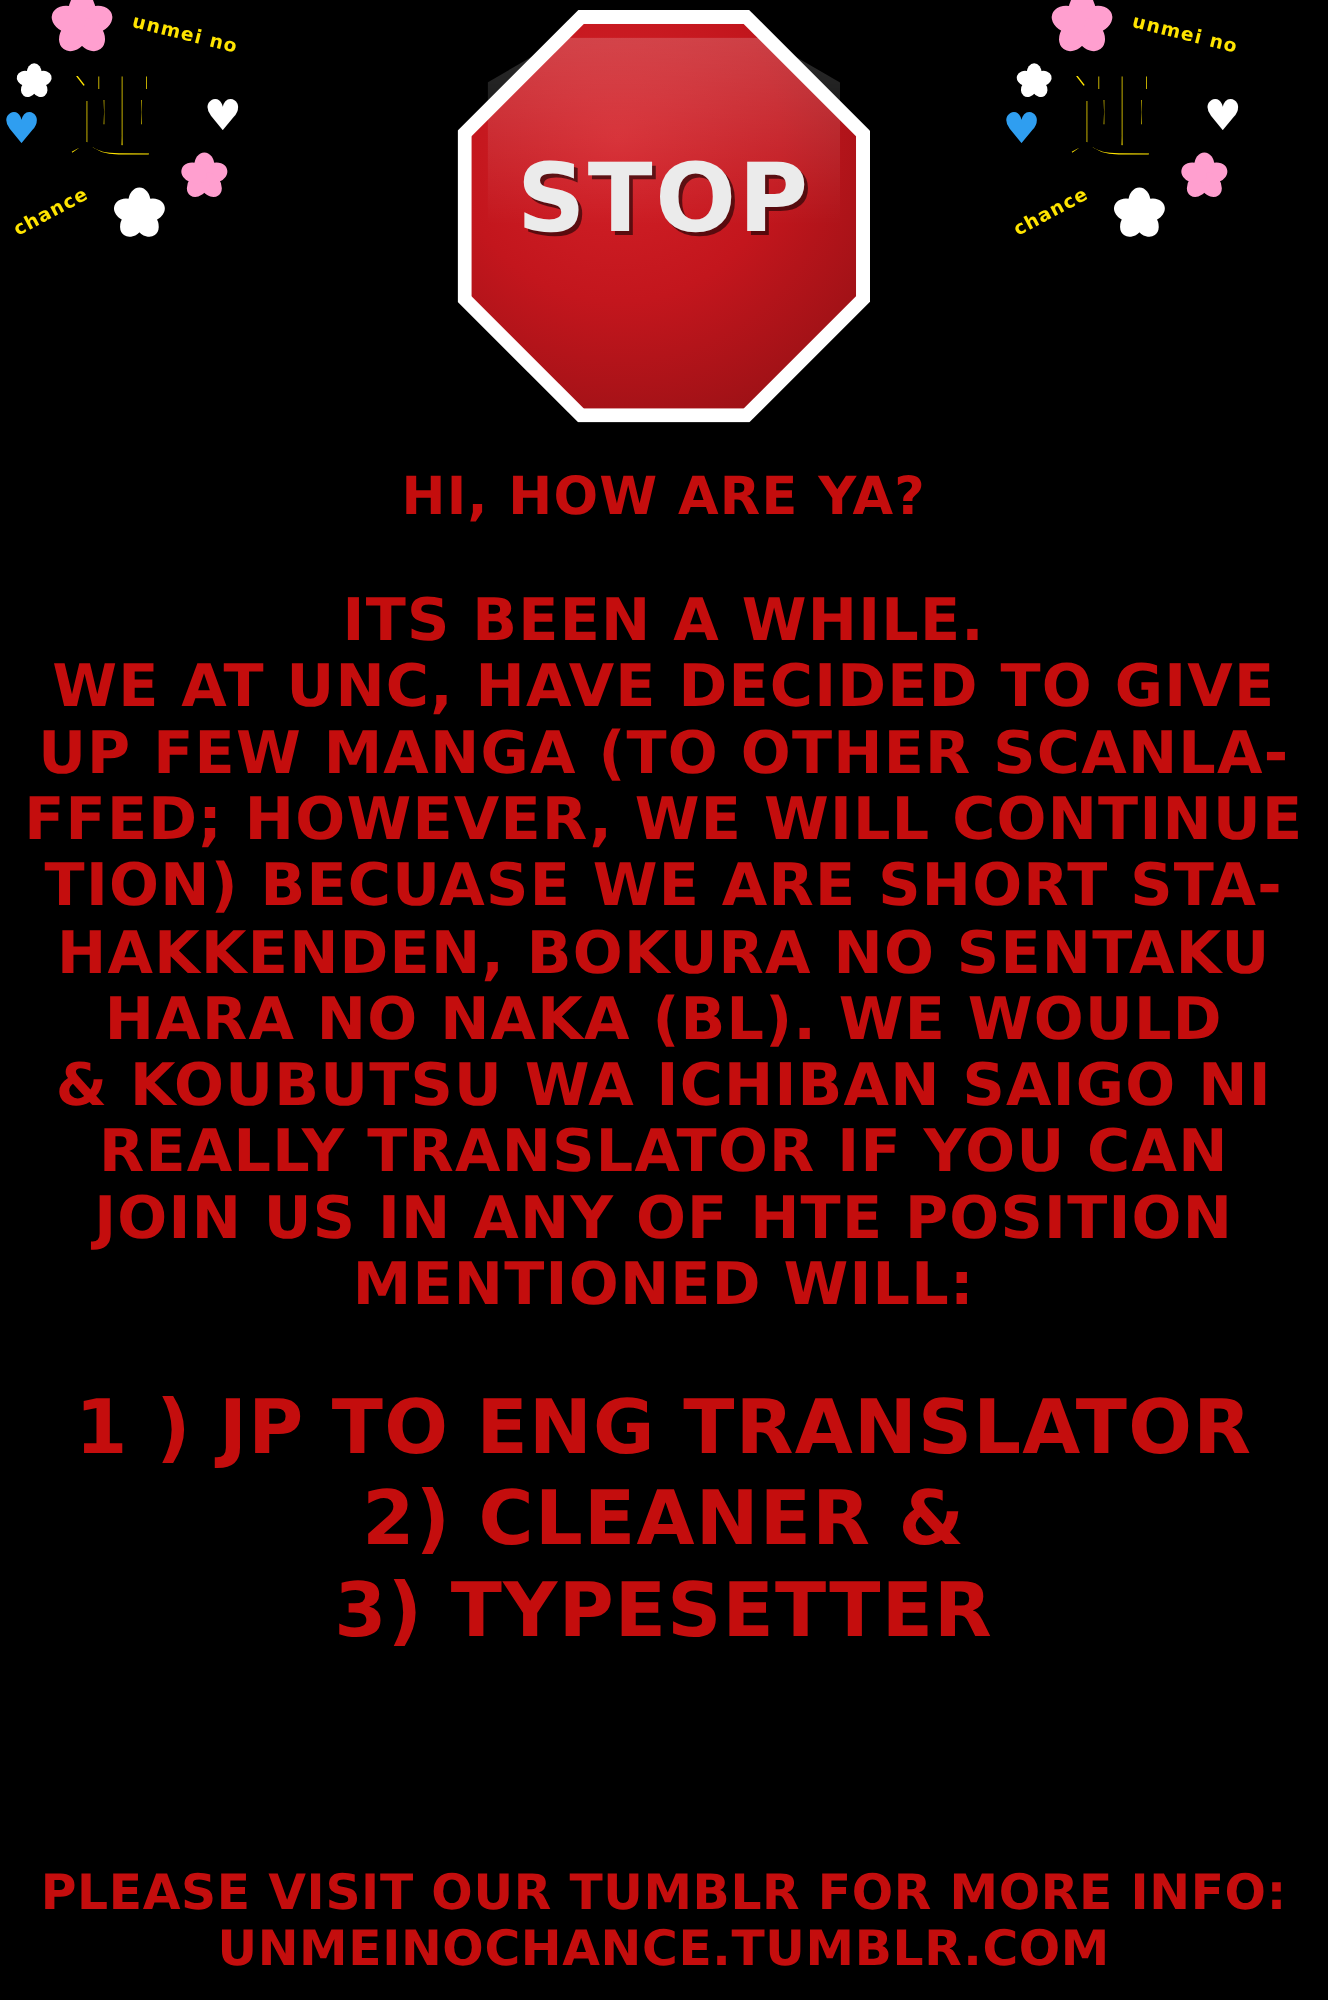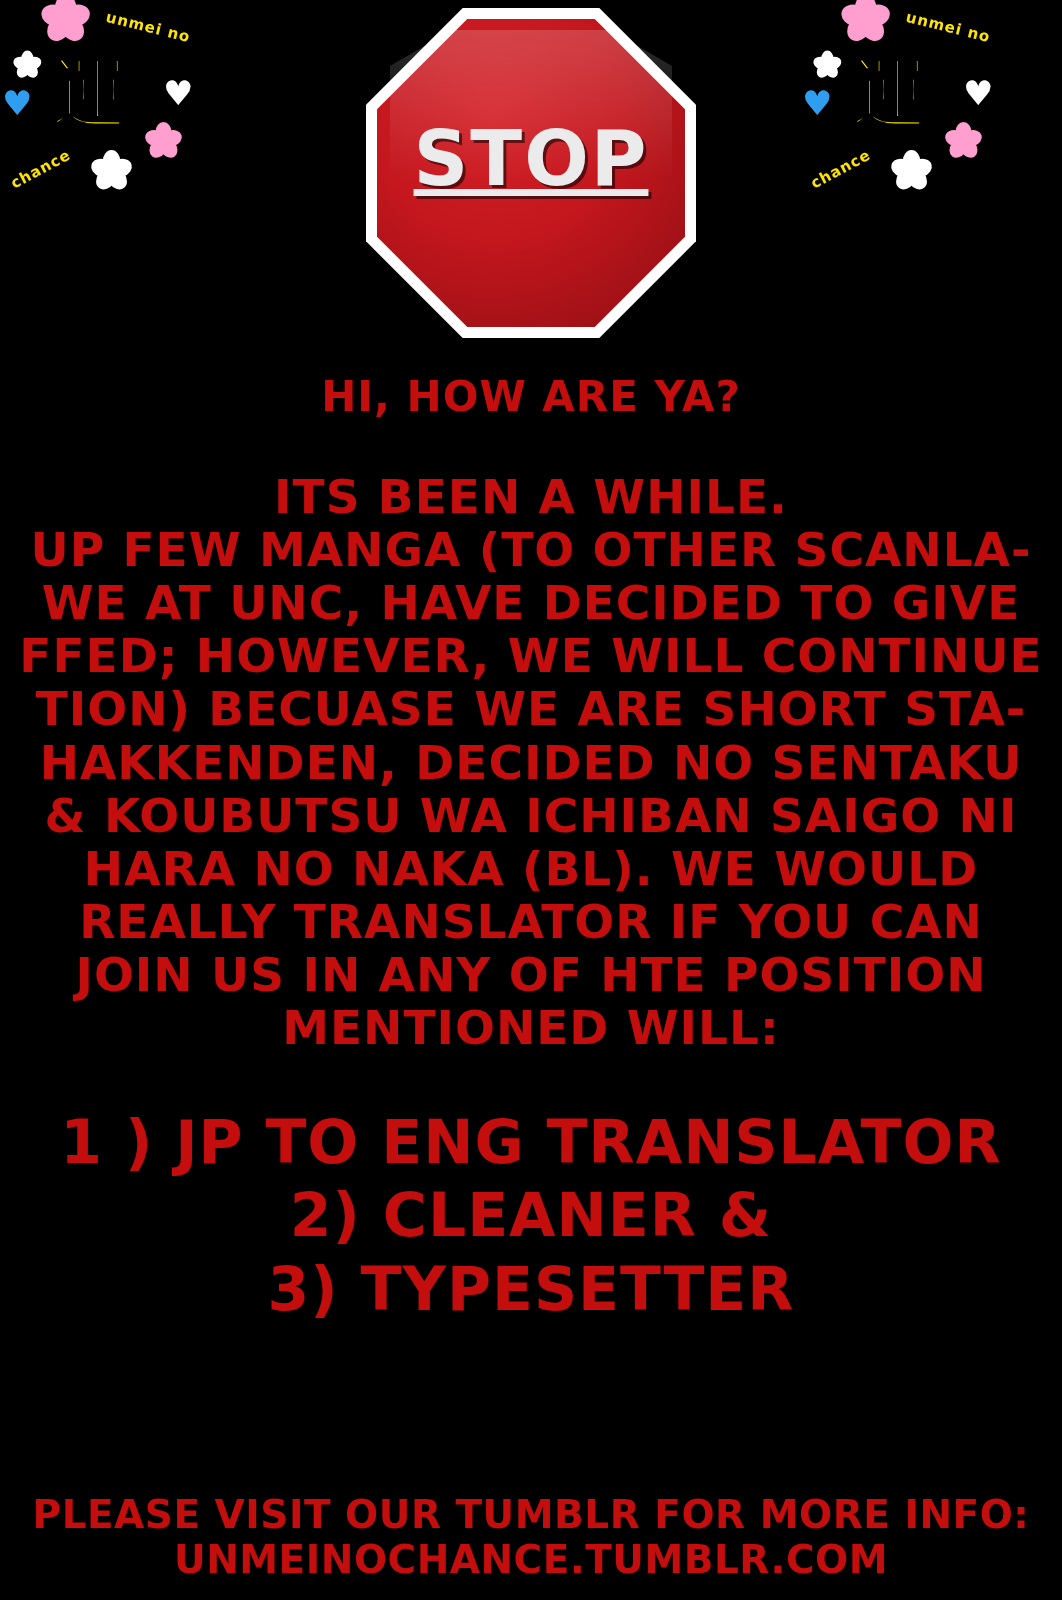--- a/index.html
+++ b/index.html
@@ -142,21 +142,20 @@
     left: 0;
     top: 106px;
     width: 330px;
     text-align: center;
     font-family: "DejaVu Sans", sans-serif;
     font-size: 76px;
     font-weight: bold;
     color: #ebebeb;
     letter-spacing: 2px;
     text-shadow: 3px 3px 0 rgba(0,0,0,0.55);
-    text-decoration: underline;
   }
 
   
   .msg {
     position: absolute;
     left: 0;
     top: 376px;
     width: 1062px;
     text-align: center;
     color: #c40d0d;
@@ -265,27 +264,27 @@
   <div class="octagon-inner"></div>
   <div class="octagon-gloss"></div>
   <div class="stop-text">STOP</div>
 </div>
 
 <div class="msg">
   <span class="line greet">HI, HOW ARE YA?</span>
   <span class="blank"></span>
   <div class="para">
     <span class="line">ITS BEEN A WHILE.</span>
+    <span class="line">WE AT UNC, HAVE DECIDED TO GIVE</span>
     <span class="line">UP FEW MANGA (TO OTHER SCANLA-</span>
-    <span class="line">WE AT UNC, HAVE DECIDED TO GIVE</span>
     <span class="line">FFED; HOWEVER, WE WILL CONTINUE</span>
     <span class="line">TION) BECUASE WE ARE SHORT STA-</span>
-    <span class="line">HAKKENDEN, DECIDED NO SENTAKU</span>
+    <span class="line">HAKKENDEN, BOKURA NO SENTAKU</span>
+    <span class="line">HARA NO NAKA (BL). WE WOULD</span>
     <span class="line">&amp; KOUBUTSU WA ICHIBAN SAIGO NI</span>
-    <span class="line">HARA NO NAKA (BL). WE WOULD</span>
     <span class="line">REALLY TRANSLATOR IF YOU CAN</span>
     <span class="line">JOIN US IN ANY OF HTE POSITION</span>
     <span class="line">MENTIONED WILL:</span>
   </div>
   <span class="blank"></span>
   <div class="positions">
     <span class="line">1 ) JP TO ENG TRANSLATOR</span>
     <span class="line">2) CLEANER &amp;</span>
     <span class="line">3) TYPESETTER</span>
   </div>

